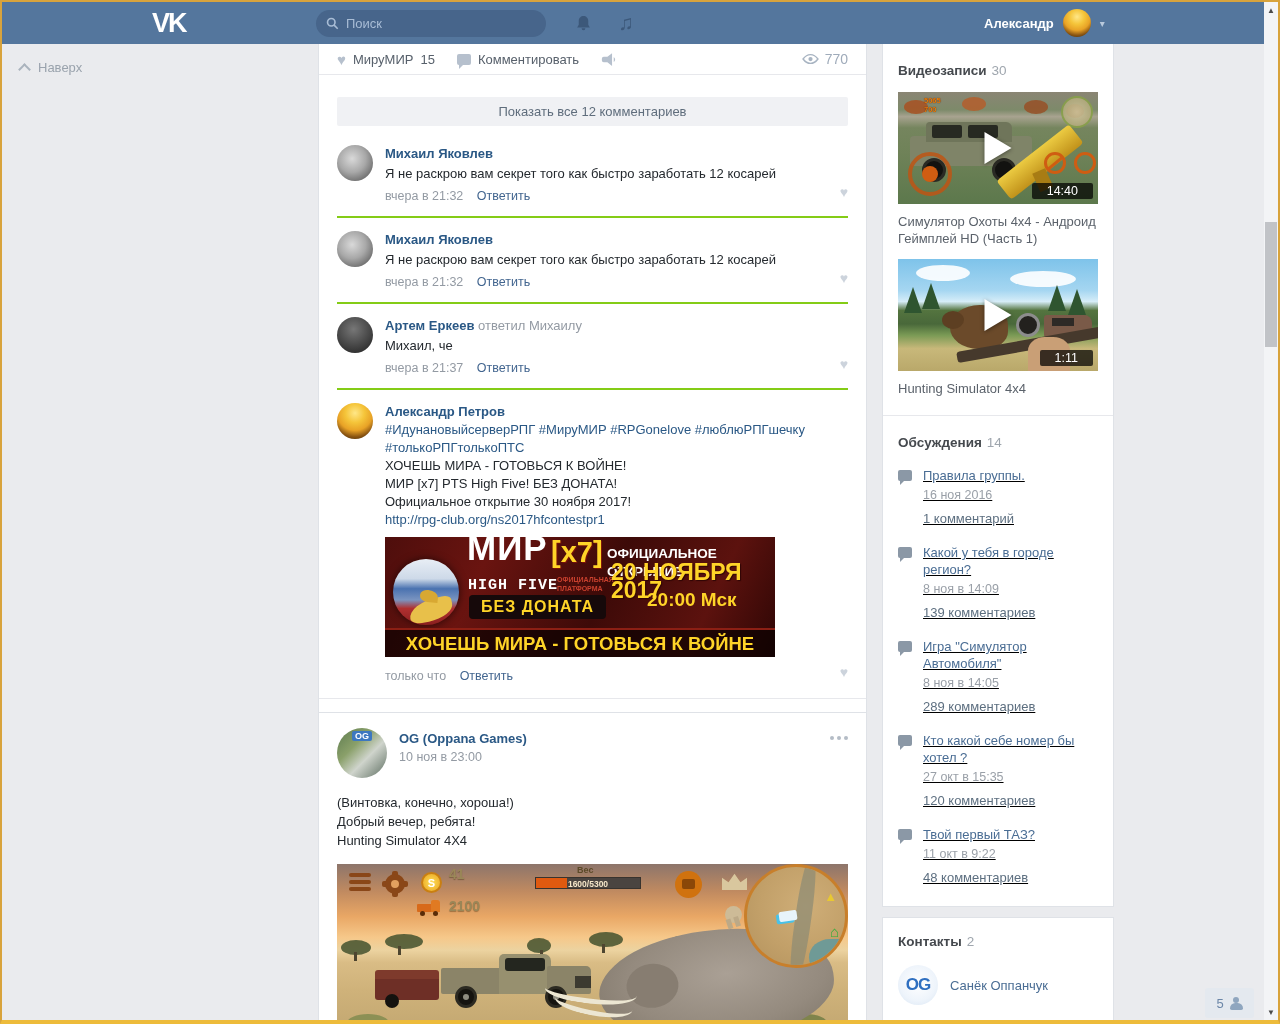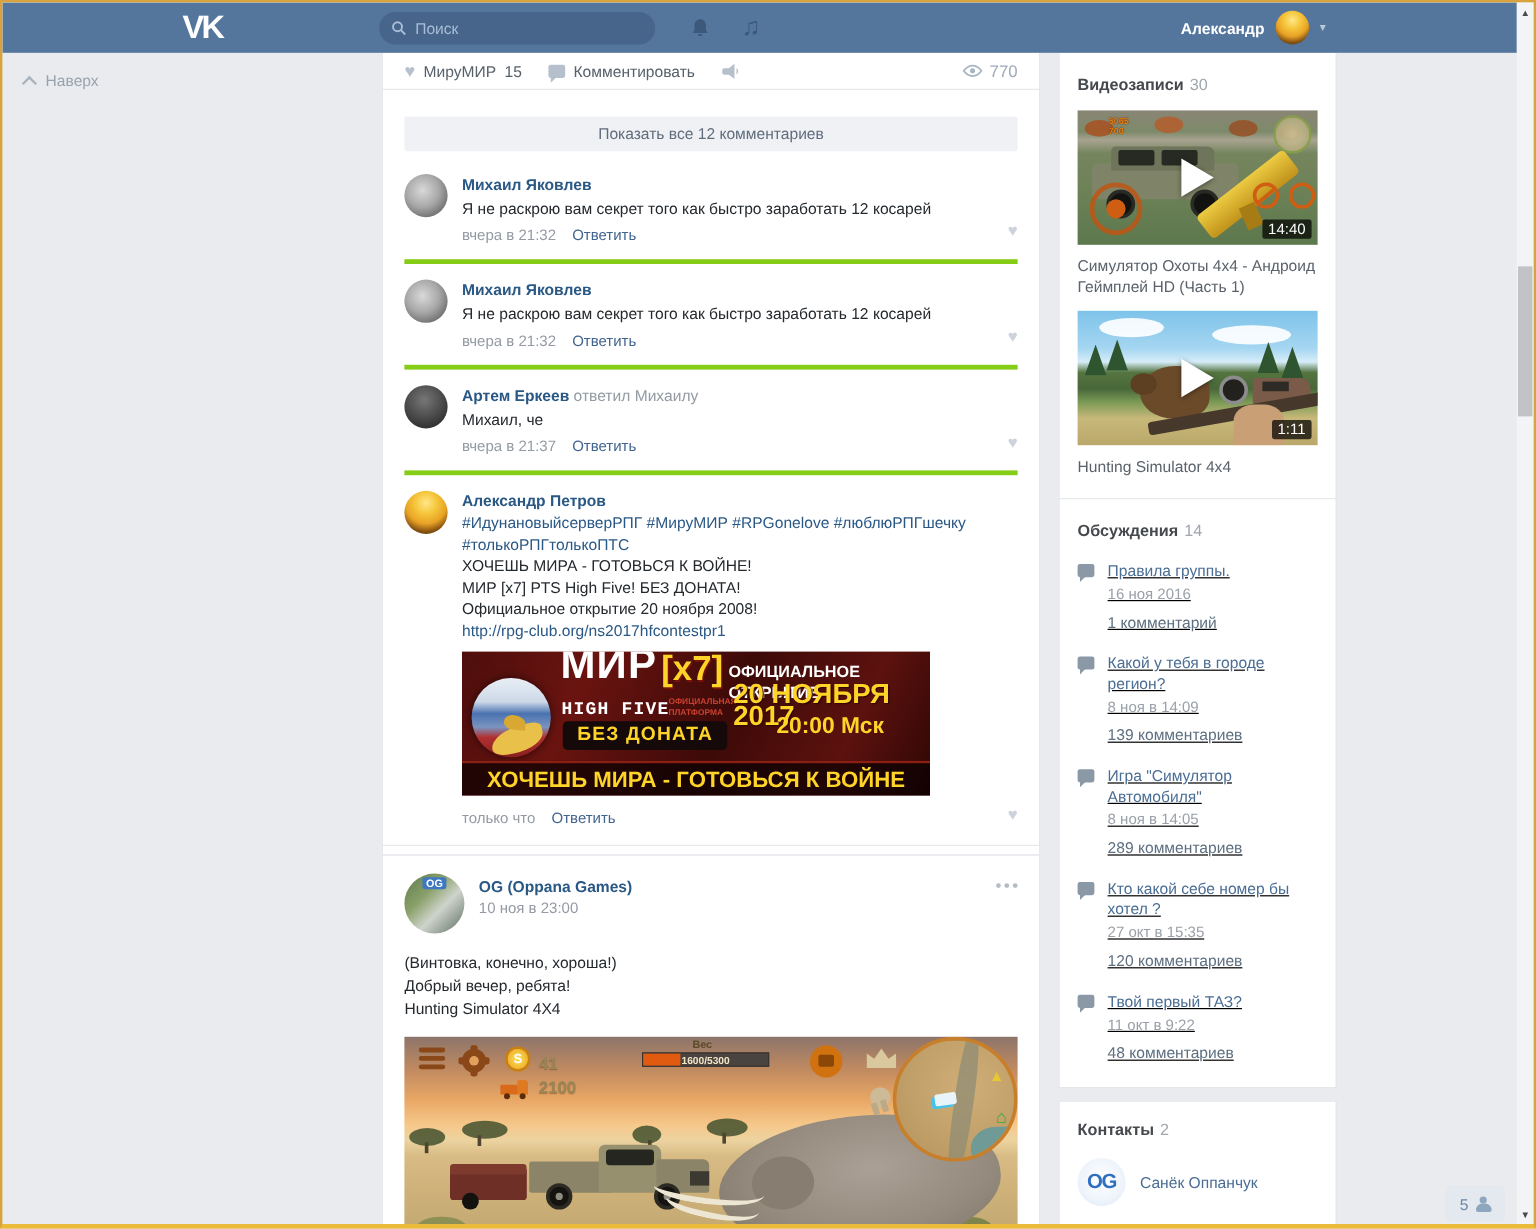--- a/index.html
+++ b/index.html
@@ -38,21 +38,21 @@
   .card{ background:#fff; border:1px solid #dfe2e7; }
   .maincol1{ position:absolute; left:316px; top:42px; width:549px; border-top:none; }
   .likebar{ height:31px; display:flex; align-items:center; padding:0 18px; border-bottom:1px solid #e7e8ec; font-size:13px; color:#57606b; }
   .likebar .grp{ display:flex; align-items:center; gap:7px; cursor:pointer; }
   .heart-ic{ color:#b6c0cd; font-size:15px; line-height:1; }
   .bubble-ic{ width:14px; height:11px; background:#b6c0cd; border-radius:2px; position:relative; }
   .bubble-ic:after{ content:''; position:absolute; left:2px; bottom:-4px; border:4px solid transparent; border-top-color:#b6c0cd; border-left-color:#b6c0cd; }
   .views{ margin-left:auto; display:flex; align-items:center; gap:6px; color:#9fabba; font-size:14px; }
   .showall{ margin:22px 18px 6px; background:#f0f1f4; border-radius:2px; height:29px; display:flex; align-items:center; justify-content:center; color:#5f6d7c; font-size:13px; cursor:pointer; }
   .comments{ padding:0 18px; }
-  .comment{ position:relative; display:flex; padding:13px 0 11px; border-bottom:4px solid #84cc16; }
+  .comment{ position:relative; display:flex; padding:13px 0 11px; border-bottom:2px solid #84cc16; }
   .comment:last-child{ border-bottom:none; }
   .cava{ width:36px; height:36px; border-radius:50%; flex:none; cursor:pointer; }
   .cbody{ margin-left:12px; flex:1; font-size:13px; line-height:18px; }
   .cname{ color:#2a5885; font-weight:bold; cursor:pointer; }
   .replied{ color:#939aa3; }
   .ctext{ color:#24292e; margin-top:2px; }
   .cmeta{ margin-top:4px; color:#939aa3; font-size:12.5px; }
   .rlink{ color:#42658f; margin-left:10px; cursor:pointer; }
   .cheart{ position:absolute; right:0; bottom:16px; color:#ccd3dc; font-size:14px; cursor:pointer; }
   .hashline{ color:#2a5885; cursor:pointer; }
@@ -150,21 +150,21 @@
   .sb-card{ background:#fff; border:1px solid #dfe2e7; padding:0 15px 20px; }
   .sb-card.first{ border-top:none; }
   .mod-head{ padding-top:19px; font-size:13.5px; color:#45494e; cursor:pointer; }
   .mod-head b{ font-weight:bold; }
   .mod-count{ color:#9fa6ae; margin-left:5px; font-weight:normal; }
   .vthumb{ position:relative; margin-top:14px; width:200px; height:112px; overflow:hidden; cursor:pointer; background:#555; }
   .vt1{ background:linear-gradient(180deg,#8a8574 0%,#7d8a6a 16%,#a8a390 22%,#75855e 32%,#6f8258 55%,#5c784c 100%); }
   .vt2{ background:linear-gradient(180deg,#7ec3ea 0%,#a5d6f1 28%,#d6edf8 38%,#54743f 46%,#49683a 58%,#7a9a55 68%,#c8b87a 80%,#b9a86a 100%); }
   .playbtn{ position:absolute; left:50%; top:50%; transform:translate(-50%,-50%); width:0; height:0;
     border-left:27px solid #fff; border-top:16px solid transparent; border-bottom:16px solid transparent; filter:drop-shadow(0 1px 2px rgba(0,0,0,.45)); }
-  .dur{ position:absolute; right:5px; bottom:5px; background:rgba(0,0,0,.72); color:#fff; font-size:12.5px; padding:1px 5px; border-radius:2px; }
+  .dur{ position:absolute; right:5px; bottom:5px; background:rgba(0,0,0,.72); color:#fff; font-size:12.5px; padding:1px 15px; border-radius:2px; }
   .vtitle{ margin-top:9px; font-size:13px; line-height:17px; color:#5b626b; cursor:pointer; }
   .atree{ position:absolute; width:24px; height:14px; background:#a55426; border-radius:50%; opacity:.9; }
   .hum{ position:absolute; left:12px; top:30px; width:122px; height:54px; }
   .hum .hb{ position:absolute; left:0; top:14px; width:122px; height:30px; background:#7f8468; border-radius:4px; }
   .hum .ht{ position:absolute; left:16px; top:0; width:86px; height:20px; background:#6f755a; border-radius:4px 6px 0 0; }
   .hum .hw1,.hum .hw2{ position:absolute; top:36px; width:24px; height:24px; background:#121210; border-radius:50%; border:3px solid #2a2a24; }
   .hum .hw1{ left:12px; } .hum .hw2{ left:82px; }
   .hum .hwin{ position:absolute; left:22px; top:3px; width:30px; height:13px; background:#272a22; border-radius:2px; box-shadow:36px 0 0 #272a22; }
   .goldgun{ position:absolute; left:96px; top:58px; width:92px; height:24px; background:linear-gradient(#eccb42,#c1921a); transform:rotate(-38deg); border-radius:4px; }
   .goldgun:after{ content:''; position:absolute; left:30px; top:18px; width:14px; height:20px; background:#a87c14; transform:rotate(14deg); }
@@ -313,21 +313,21 @@
       </div>
 
       <div class="comment">
         <div class="cava av-gold"></div>
         <div class="cbody">
           <span class="cname">Александр Петров</span>
           <div class="hashline">#ИдунановыйсерверРПГ #МируМИР #RPGonelove #люблюРПГшечку</div>
           <div class="hashline">#толькоРПГтолькоПТС</div>
           <div class="plainline">ХОЧЕШЬ МИРА - ГОТОВЬСЯ К ВОЙНЕ!</div>
           <div class="plainline">МИР [x7] PTS High Five! БЕЗ ДОНАТА!</div>
-          <div class="plainline">Официальное открытие 20 ноября 2008!</div>
+          <div class="plainline">Официальное открытие 30 ноября 2017!</div>
           <div class="linkline">http://rpg-club.org/ns2017hfcontestpr1</div>
 
           <div class="banner">
             <div class="globe">
                 <div class="dove"></div>
               </div>
             <div class="b-mir">МИР</div>
             <div class="b-x7">[x7]</div>
             <div class="b-high">HIGH FIVE</div>
             <div class="b-plat">
@@ -405,21 +405,21 @@
           <i></i>
           <i></i>
           <i></i>
         </div>
       <div class="gear">
           <span class="gv"></span>
           <span class="gh"></span>
           <span class="gc"></span>
         </div>
       <div class="coin">S</div>
-      <div class="hudnum" style="left:112px;top:14px">41</div>
+      <div class="hudnum" style="left:112px;top:2px">41</div>
       <div class="h-truck">
           <span class="b1"></span>
           <span class="b2"></span>
           <span class="w"></span>
         </div>
       <div class="hudnum" style="left:112px;top:34px">2100</div>
       <div class="wlabel">Вес</div>
       <div class="wbar">
         <div class="wfill"></div>
         <div class="wtext">1600/5300</div>

